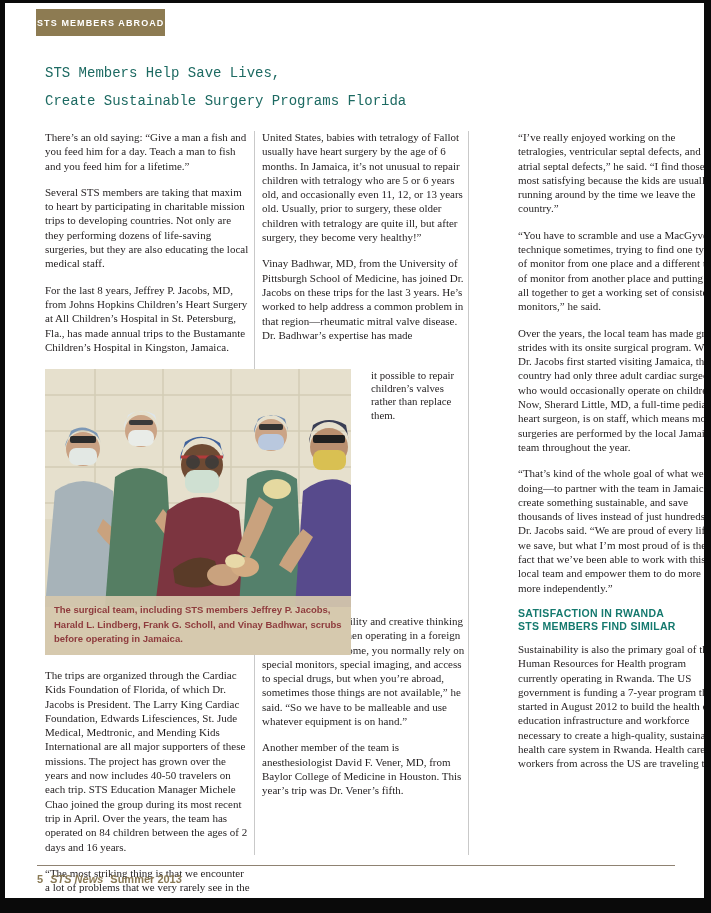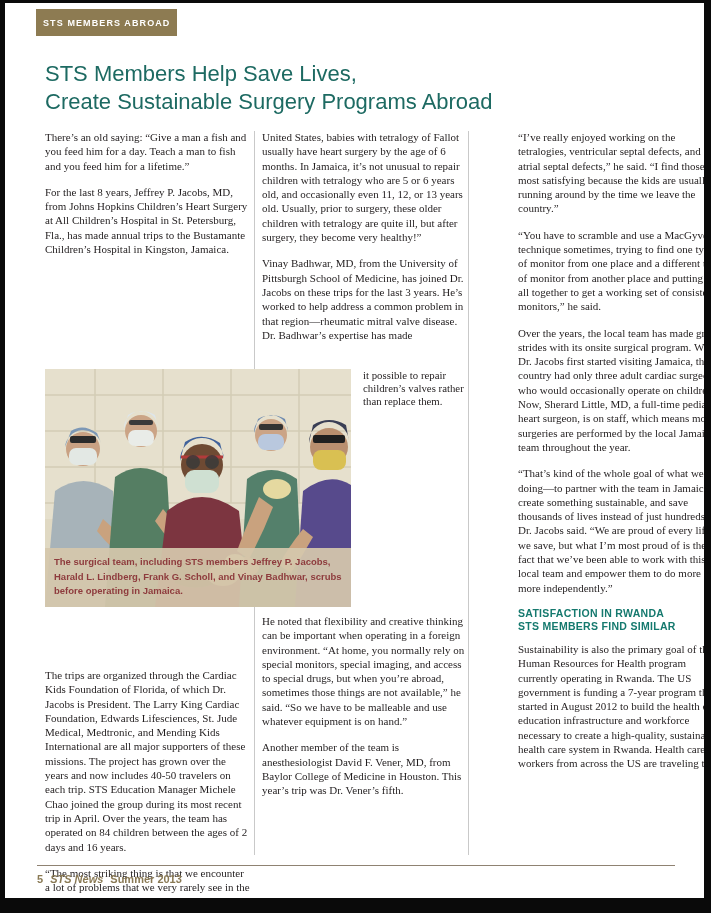--- a/index.html
+++ b/index.html
@@ -11,61 +11,61 @@
     overflow:hidden;
   }
   .page {
     position:absolute; left:5px; top:3px;
     width:699px; height:895px;
     background:#ffffff;
     overflow:hidden;
   }
   .badge {
     position:absolute; left:31px; top:6px;
-    height:27px; padding:0 7px;
+    height:27px; padding:0 1px;
     background:#8d7b52; color:#ffffff;
     font-family:"Liberation Sans", sans-serif;
     font-size:9px; font-weight:bold; letter-spacing:1.1px;
     display:inline-flex; align-items:center; justify-content:center;
   }
   .title {
     position:absolute; left:40px; top:57px;
-    color:#1d6a62; font-size:22px; line-height:27.5px;
-    font-family:Liberation Sans, sans-serif;
+    color:#1d6a62; font-size:14px; line-height:27.5px;
+    font-family:Liberation Mono, monospace;
   }
   .title span { display:block; }
   .col {
     position:absolute;
     font-size:11px; line-height:14.3px; color:#221e1f;
     text-align:left;
   }
   .col p { margin:0 0 12px 0; }
   #col1      { left:40px;  top:127px; width:205px; }
   #col1lower { left:40px;  top:665px; width:206px; }
   #col2a     { left:257px; top:127px; width:204px; }
   #col2narrow{ left:358px; top:366px; width:104px; font-size:10.8px; line-height:13.2px; }
-  #col2narrow p { margin:0 0 11px 0; }
+  #col2narrow p { margin:0 0 11px 8px; }
   #col2c     { left:257px; top:611px; width:204px; }
   #col3      { left:467px; top:127px; width:206px;margin-left:46px; }
   .subhead {
     font-family:"Liberation Sans", sans-serif;
     font-weight:bold; color:#15796e;
     font-size:10.5px; line-height:13.5px; letter-spacing:0.3px;
     margin:1px 0 8px 0;
   }
   .subhead span { display:block; }
   .colrule {
     position:absolute; top:128px; height:724px; width:1px;
     background:#c9c9c9; z-index:1;
   }
   #rule-left  { left:249px; }
   #rule-right { left:463px; }
   .photo {
     position:absolute; left:40px; top:366px;
-    width:306px; height:238px; z-index:2;
+    width:306px; height:286px; z-index:2;
     background:#e3ddc9;
   }
   .photo svg { display:block; }
   .caption {
     position:absolute; left:0; right:0; bottom:0;
     background:rgba(213,199,172,0.93);
     color:#8e3b3d;
     font-family:"Liberation Sans", sans-serif;
     font-weight:bold; font-size:9.5px; line-height:1.55;
     padding:7px 9px 8px 9px;
@@ -83,28 +83,29 @@
 </style>
 </head>
 <body>
 
 <div class="page">
 
   <div class="badge">STS MEMBERS ABROAD</div>
 
   <h1 class="title" style="margin:0;font-weight:normal;">
     <span>STS Members Help Save Lives,</span>
-    <span>Create Sustainable Surgery Programs Abroad</span>
+    <span>Create Sustainable Surgery Programs Florida</span>
   </h1>
 
   <div id="rule-left" class="colrule"></div>
   <div id="rule-right" class="colrule"></div>
 
   <div id="col1" class="col">
     <p>There’s an old saying: “Give a man a fish and you feed him for a day. Teach a man to fish and you feed him for a lifetime.”</p>
+    <p>Several STS members are taking that maxim to heart by participating in charitable mission trips to developing countries. Not only are they performing dozens of life-saving surgeries, but they are also educating the local medical staff.</p>
     <p>For the last 8 years, Jeffrey P. Jacobs, MD, from Johns Hopkins Children’s Heart Surgery at All Children’s Hospital in St. Petersburg, Fla., has made annual trips to the Bustamante Children’s Hospital in Kingston, Jamaica.</p>
   </div>
 
   <div class="photo">
     <svg width="306" height="238" viewBox="0 0 306 238">
 
       <rect x="0" y="0" width="306" height="238" fill="#e6e0cd"></rect>
       <g stroke="#d3ccb4" stroke-width="1.5">
         <line x1="0" y1="26" x2="306" y2="26"></line>
           <line x1="0" y1="62" x2="306" y2="62"></line>

